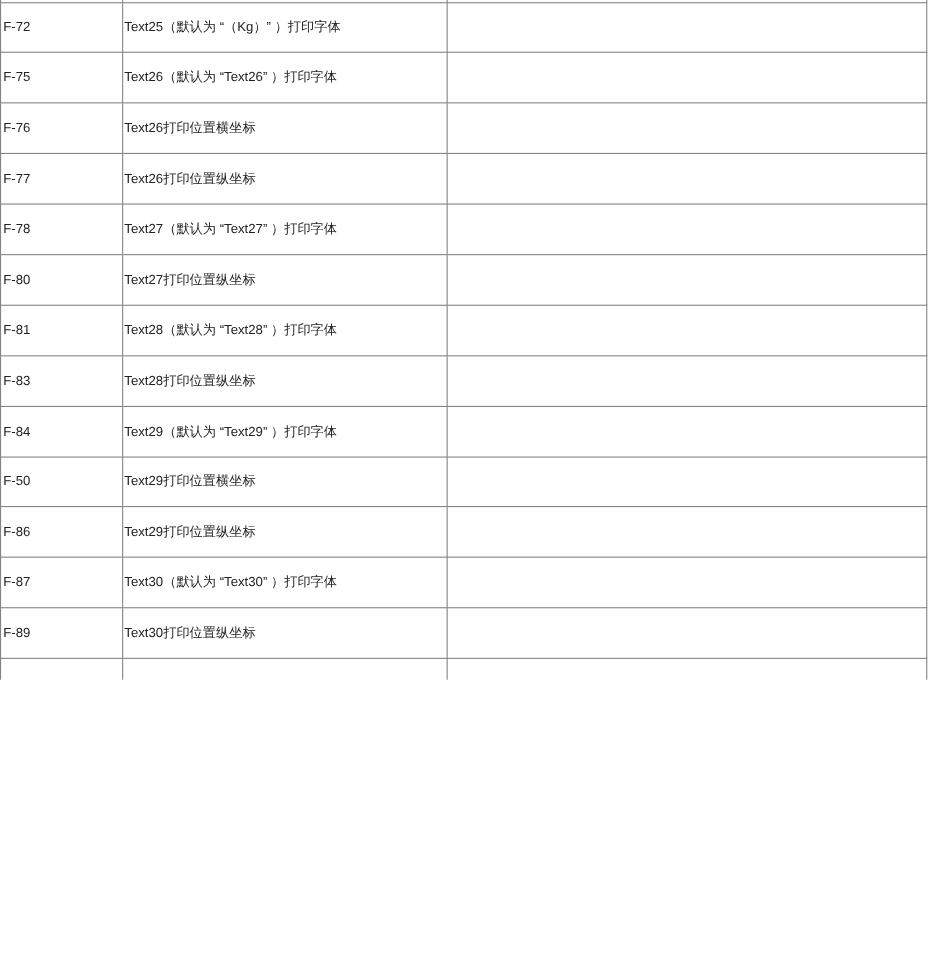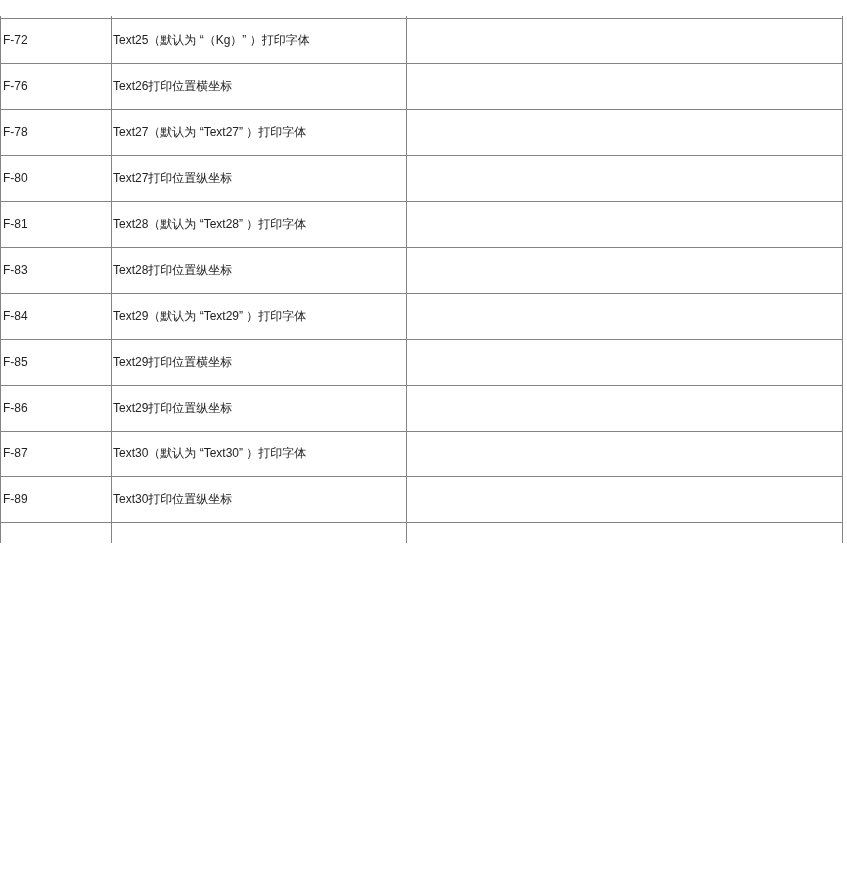--- a/index.html
+++ b/index.html
@@ -11,21 +11,21 @@
     width: 847px;
     height: 883px;
     overflow: hidden;
     font-family: "Liberation Sans", "DejaVu Sans", sans-serif;
     --border-color: #848484;
     --text-color: #222222;
     --bg-color: #ffffff;
   }
   .table-wrap {
     position: absolute;
-    top: 16px;
+    top: 0;
     left: 0;
     width: 847px;
     height: 618px;
     overflow: hidden;
     background: var(--bg-color);
   }
   table.param-table {
     border-collapse: collapse;
     table-layout: fixed;
     width: 842px;
@@ -66,22 +66,32 @@
         <td></td>
         <td></td>
         <td></td>
       </tr>
       <tr class="data-row">
     <td class="code-cell">F-72</td>
     <td class="desc-cell">Text25（默认为 “（Kg）” ）打印字体</td>
     <td class="value-cell"></td>
   </tr>
         <tr class="data-row">
+    <td class="code-cell">F-75</td>
+    <td class="desc-cell">Text26（默认为 “Text26” ）打印字体</td>
+    <td class="value-cell"></td>
+  </tr>
+        <tr class="data-row">
     <td class="code-cell">F-76</td>
     <td class="desc-cell">Text26打印位置横坐标</td>
+    <td class="value-cell"></td>
+  </tr>
+        <tr class="data-row">
+    <td class="code-cell">F-77</td>
+    <td class="desc-cell">Text26打印位置纵坐标</td>
     <td class="value-cell"></td>
   </tr>
         <tr class="data-row">
     <td class="code-cell">F-78</td>
     <td class="desc-cell">Text27（默认为 “Text27” ）打印字体</td>
     <td class="value-cell"></td>
   </tr>
         <tr class="data-row">
     <td class="code-cell">F-80</td>
     <td class="desc-cell">Text27打印位置纵坐标</td>
@@ -96,21 +106,21 @@
     <td class="code-cell">F-83</td>
     <td class="desc-cell">Text28打印位置纵坐标</td>
     <td class="value-cell"></td>
   </tr>
         <tr class="data-row">
     <td class="code-cell">F-84</td>
     <td class="desc-cell">Text29（默认为 “Text29” ）打印字体</td>
     <td class="value-cell"></td>
   </tr>
         <tr class="data-row">
-    <td class="code-cell">F-85</td>
+    <td class="code-cell">F-50</td>
     <td class="desc-cell">Text29打印位置横坐标</td>
     <td class="value-cell"></td>
   </tr>
         <tr class="data-row">
     <td class="code-cell">F-86</td>
     <td class="desc-cell">Text29打印位置纵坐标</td>
     <td class="value-cell"></td>
   </tr>
         <tr class="data-row">
     <td class="code-cell">F-87</td>

